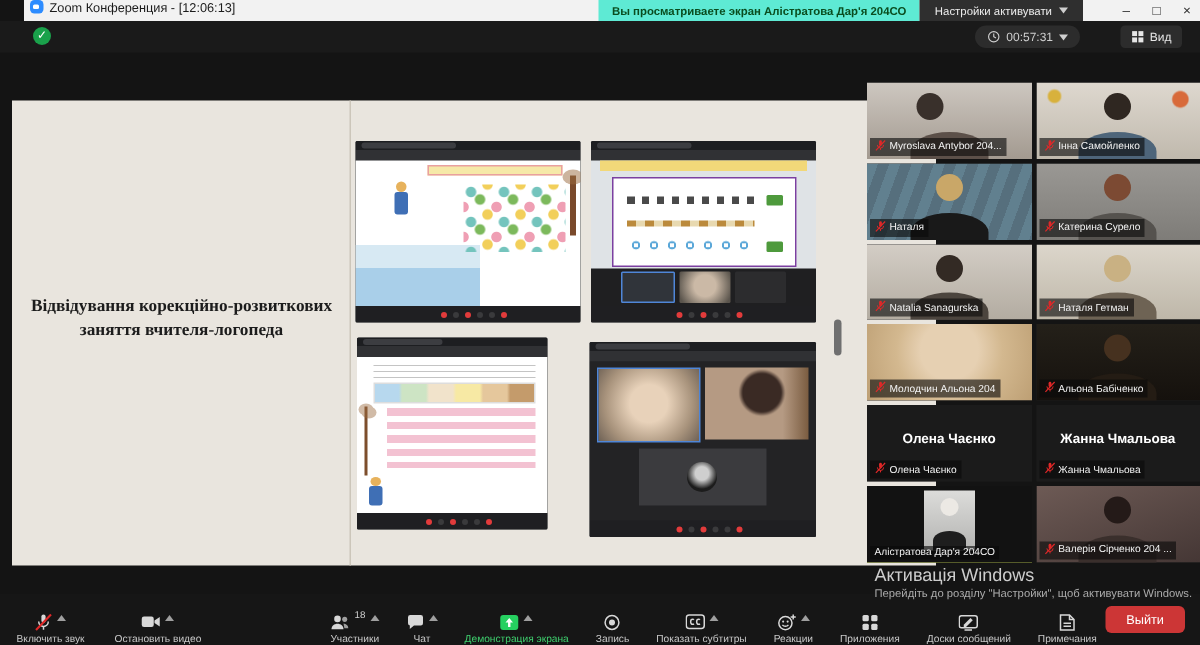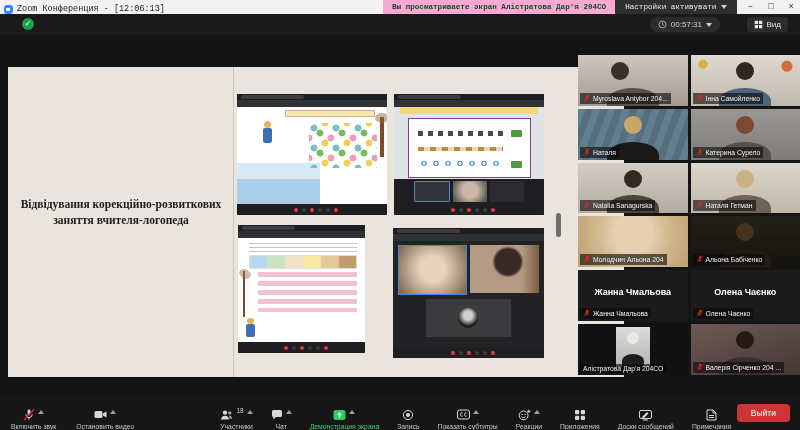--- a/index.html
+++ b/index.html
@@ -1,26 +1,26 @@
 <!DOCTYPE html>
 <html><head>
 <meta charset="utf-8">
 <style>
   html,body{margin:0;padding:0;background:#000;}
   #app{position:relative;width:800px;height:430px;background:#141414;overflow:hidden;
        font-family:"Liberation Sans",sans-serif;}
 
   
-  .titlebar{position:absolute;top:0;left:0;right:0;height:14px;background:#f2f2f2;
-            display:flex;align-items:flex-end;z-index:20;font-family:Liberation Mono, monospace;}
+  .titlebar{position:absolute;top:0;left:16px;right:0;height:14px;background:#f2f2f2;
+            display:flex;align-items:flex-start;z-index:20;}
   .zoom-logo{width:9px;height:9px;border-radius:3px;background:#2d8cff;margin:0 4px 0 4px;position:relative;}
   .zoom-logo::after{content:"";position:absolute;left:2px;top:3px;width:4px;height:3px;background:#fff;border-radius:1px;}
   .app-title{font-size:8.5px;color:#1c1c1c;white-space:nowrap;}
   .banner{position:absolute;left:383px;top:0;height:14px;display:flex;}
-  .banner-text{background:#f9a8d4;color:#0a4d1f;font-size:7.6px;font-weight:bold;
+  .banner-text{background:#5eead4;color:#0a4d1f;font-size:7.6px;font-weight:bold;
                display:flex;align-items:center;padding:0 9px;white-space:nowrap;}
   .view-settings{background:#2f2f2f;color:#ececec;font-size:7.6px;display:flex;align-items:center;
                  gap:5px;padding:0 10px;white-space:nowrap;cursor:default;}
   .tri-down{width:0;height:0;border-left:3px solid transparent;border-right:3px solid transparent;border-top:4px solid #cfcfcf;}
   .win-controls{position:absolute;right:6px;top:0;height:14px;display:flex;gap:15px;align-items:center;
                 font-size:9px;color:#333;}
   .win-controls span{cursor:default;line-height:1;}
 
   
   .subbar{position:absolute;top:14px;left:0;right:0;height:21px;background:#1a1a1a;z-index:15;}
@@ -415,51 +415,51 @@
               <line x1="10.6" y1="1" x2="1.4" y2="10.8" stroke="#e02828" stroke-width="1.2"></line>
             </svg>
           </span>
           <span>Альона Бабіченко</span>
         </div>
       </div>
 
       <div class="tile novideo">
         <div class="vid"></div>
 
+        <div class="center-name">Олена Чаєнко</div>
+        <div class="name-tag">
+          <span class="mic-slot">
+            <svg width="8" height="8" viewBox="0 0 12 12">
+              <rect x="4.6" y="0.8" width="2.8" height="5.4" rx="1.4" fill="#e02828"></rect>
+              <path d="M2.9 5.4a3.1 3.1 0 0 0 6.2 0" stroke="#e02828" fill="none"></path>
+              <line x1="6" y1="8.5" x2="6" y2="10.4" stroke="#e02828"></line>
+              <line x1="10.6" y1="1" x2="1.4" y2="10.8" stroke="#e02828" stroke-width="1.2"></line>
+            </svg>
+          </span>
+          <span>Олена Чаєнко</span>
+        </div>
+      </div>
+
+      <div class="tile novideo">
+        <div class="vid"></div>
+
         <div class="center-name">Жанна Чмальова</div>
         <div class="name-tag">
           <span class="mic-slot">
             <svg width="8" height="8" viewBox="0 0 12 12">
               <rect x="4.6" y="0.8" width="2.8" height="5.4" rx="1.4" fill="#e02828"></rect>
               <path d="M2.9 5.4a3.1 3.1 0 0 0 6.2 0" stroke="#e02828" fill="none"></path>
               <line x1="6" y1="8.5" x2="6" y2="10.4" stroke="#e02828"></line>
               <line x1="10.6" y1="1" x2="1.4" y2="10.8" stroke="#e02828" stroke-width="1.2"></line>
             </svg>
           </span>
           <span>Жанна Чмальова</span>
         </div>
       </div>
 
-      <div class="tile novideo">
-        <div class="vid"></div>
-
-        <div class="center-name">Олена Чаєнко</div>
-        <div class="name-tag">
-          <span class="mic-slot">
-            <svg width="8" height="8" viewBox="0 0 12 12">
-              <rect x="4.6" y="0.8" width="2.8" height="5.4" rx="1.4" fill="#e02828"></rect>
-              <path d="M2.9 5.4a3.1 3.1 0 0 0 6.2 0" stroke="#e02828" fill="none"></path>
-              <line x1="6" y1="8.5" x2="6" y2="10.4" stroke="#e02828"></line>
-              <line x1="10.6" y1="1" x2="1.4" y2="10.8" stroke="#e02828" stroke-width="1.2"></line>
-            </svg>
-          </span>
-          <span>Олена Чаєнко</span>
-        </div>
-      </div>
-
       <div class="tile photo highlight unmuted">
         <div class="vid"></div>
         <div class="photobox"></div>
 
         <div class="name-tag">
 
           <span>Алістратова Дар'я 204СО</span>
         </div>
       </div>
 
@@ -473,20 +473,24 @@
               <path d="M2.9 5.4a3.1 3.1 0 0 0 6.2 0" stroke="#e02828" fill="none"></path>
               <line x1="6" y1="8.5" x2="6" y2="10.4" stroke="#e02828"></line>
               <line x1="10.6" y1="1" x2="1.4" y2="10.8" stroke="#e02828" stroke-width="1.2"></line>
             </svg>
           </span>
           <span>Валерія Сірченко 204 ...</span>
         </div>
       </div>
     </div>
 
+  <div class="watermark">
+    <div class="wm1">Активація Windows</div>
+    <div class="wm2">Перейдіть до розділу "Настройки", щоб активувати Windows.</div>
+  </div>
 
   <div class="toolbar">
     <div class="tb-left">
 
         <div class="tool">
           <span class="ico-row">
             <span class="icon-slot">
               <svg width="12" height="12" viewBox="0 0 12 12">
                 <rect x="4.6" y="0.6" width="2.8" height="5.6" rx="1.4" fill="#d8d8d8"></rect>
                 <path d="M2.8 5.4a3.2 3.2 0 0 0 6.4 0" stroke="#d8d8d8" fill="none"></path>

